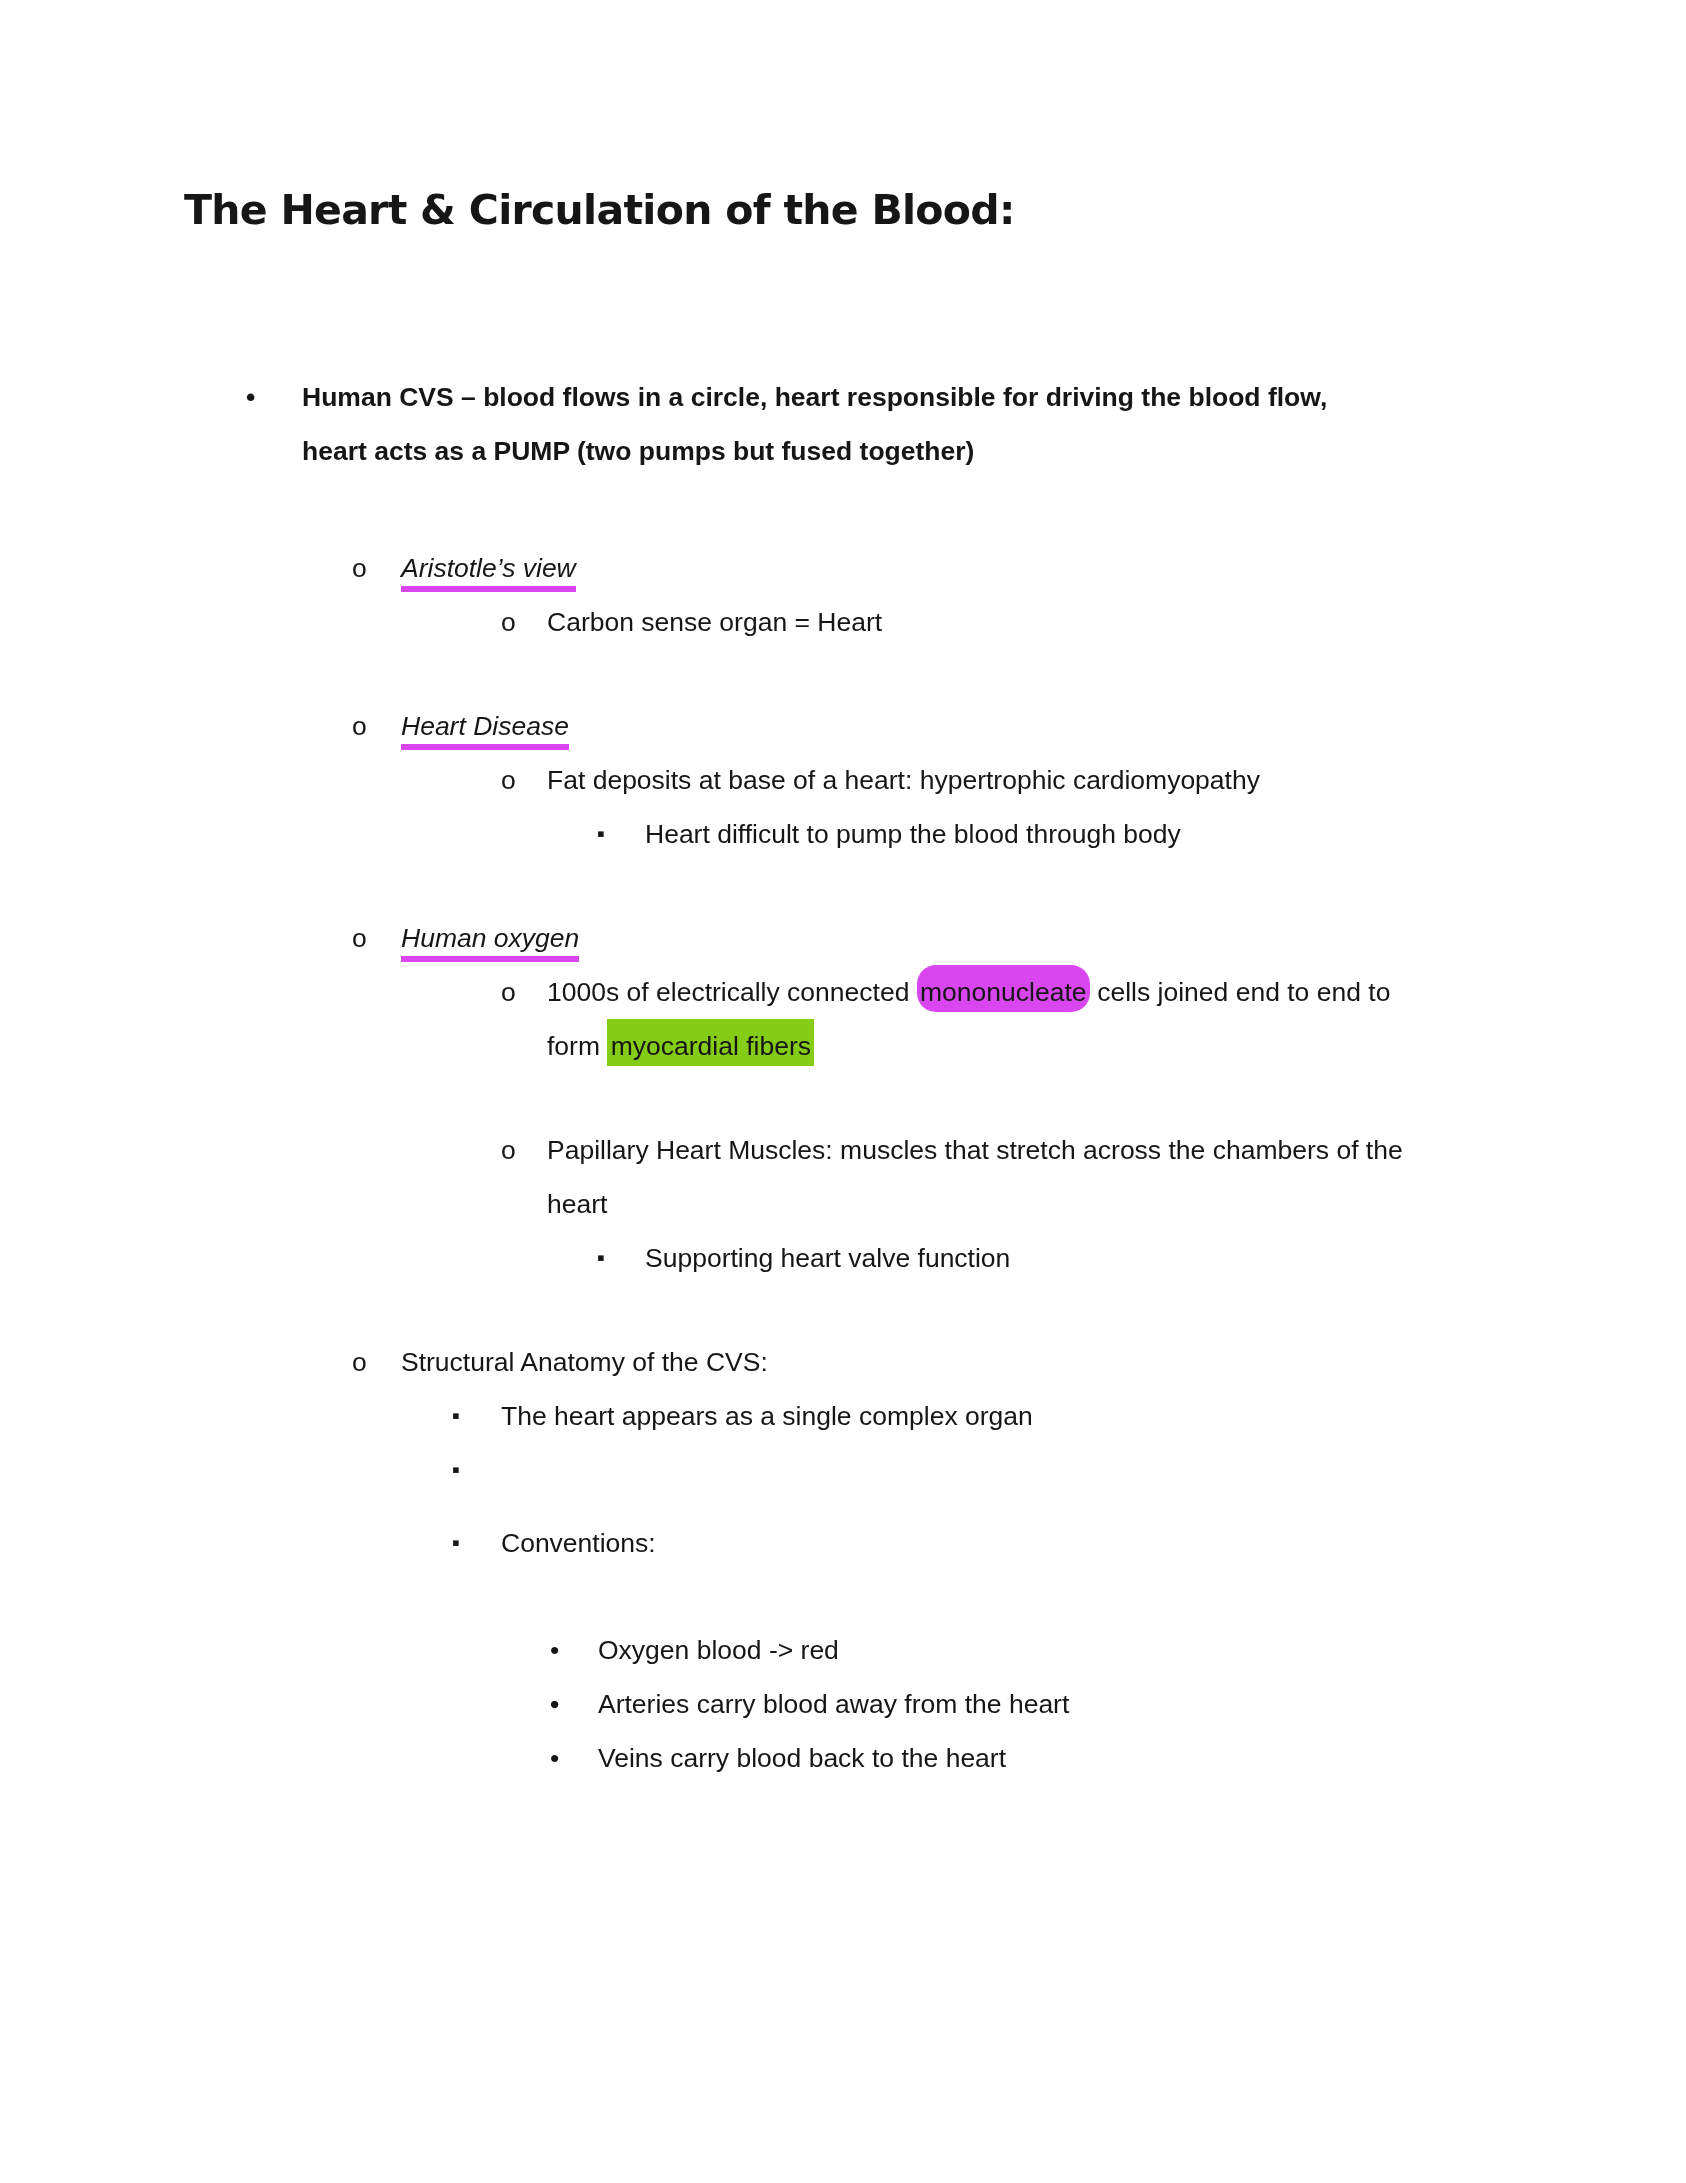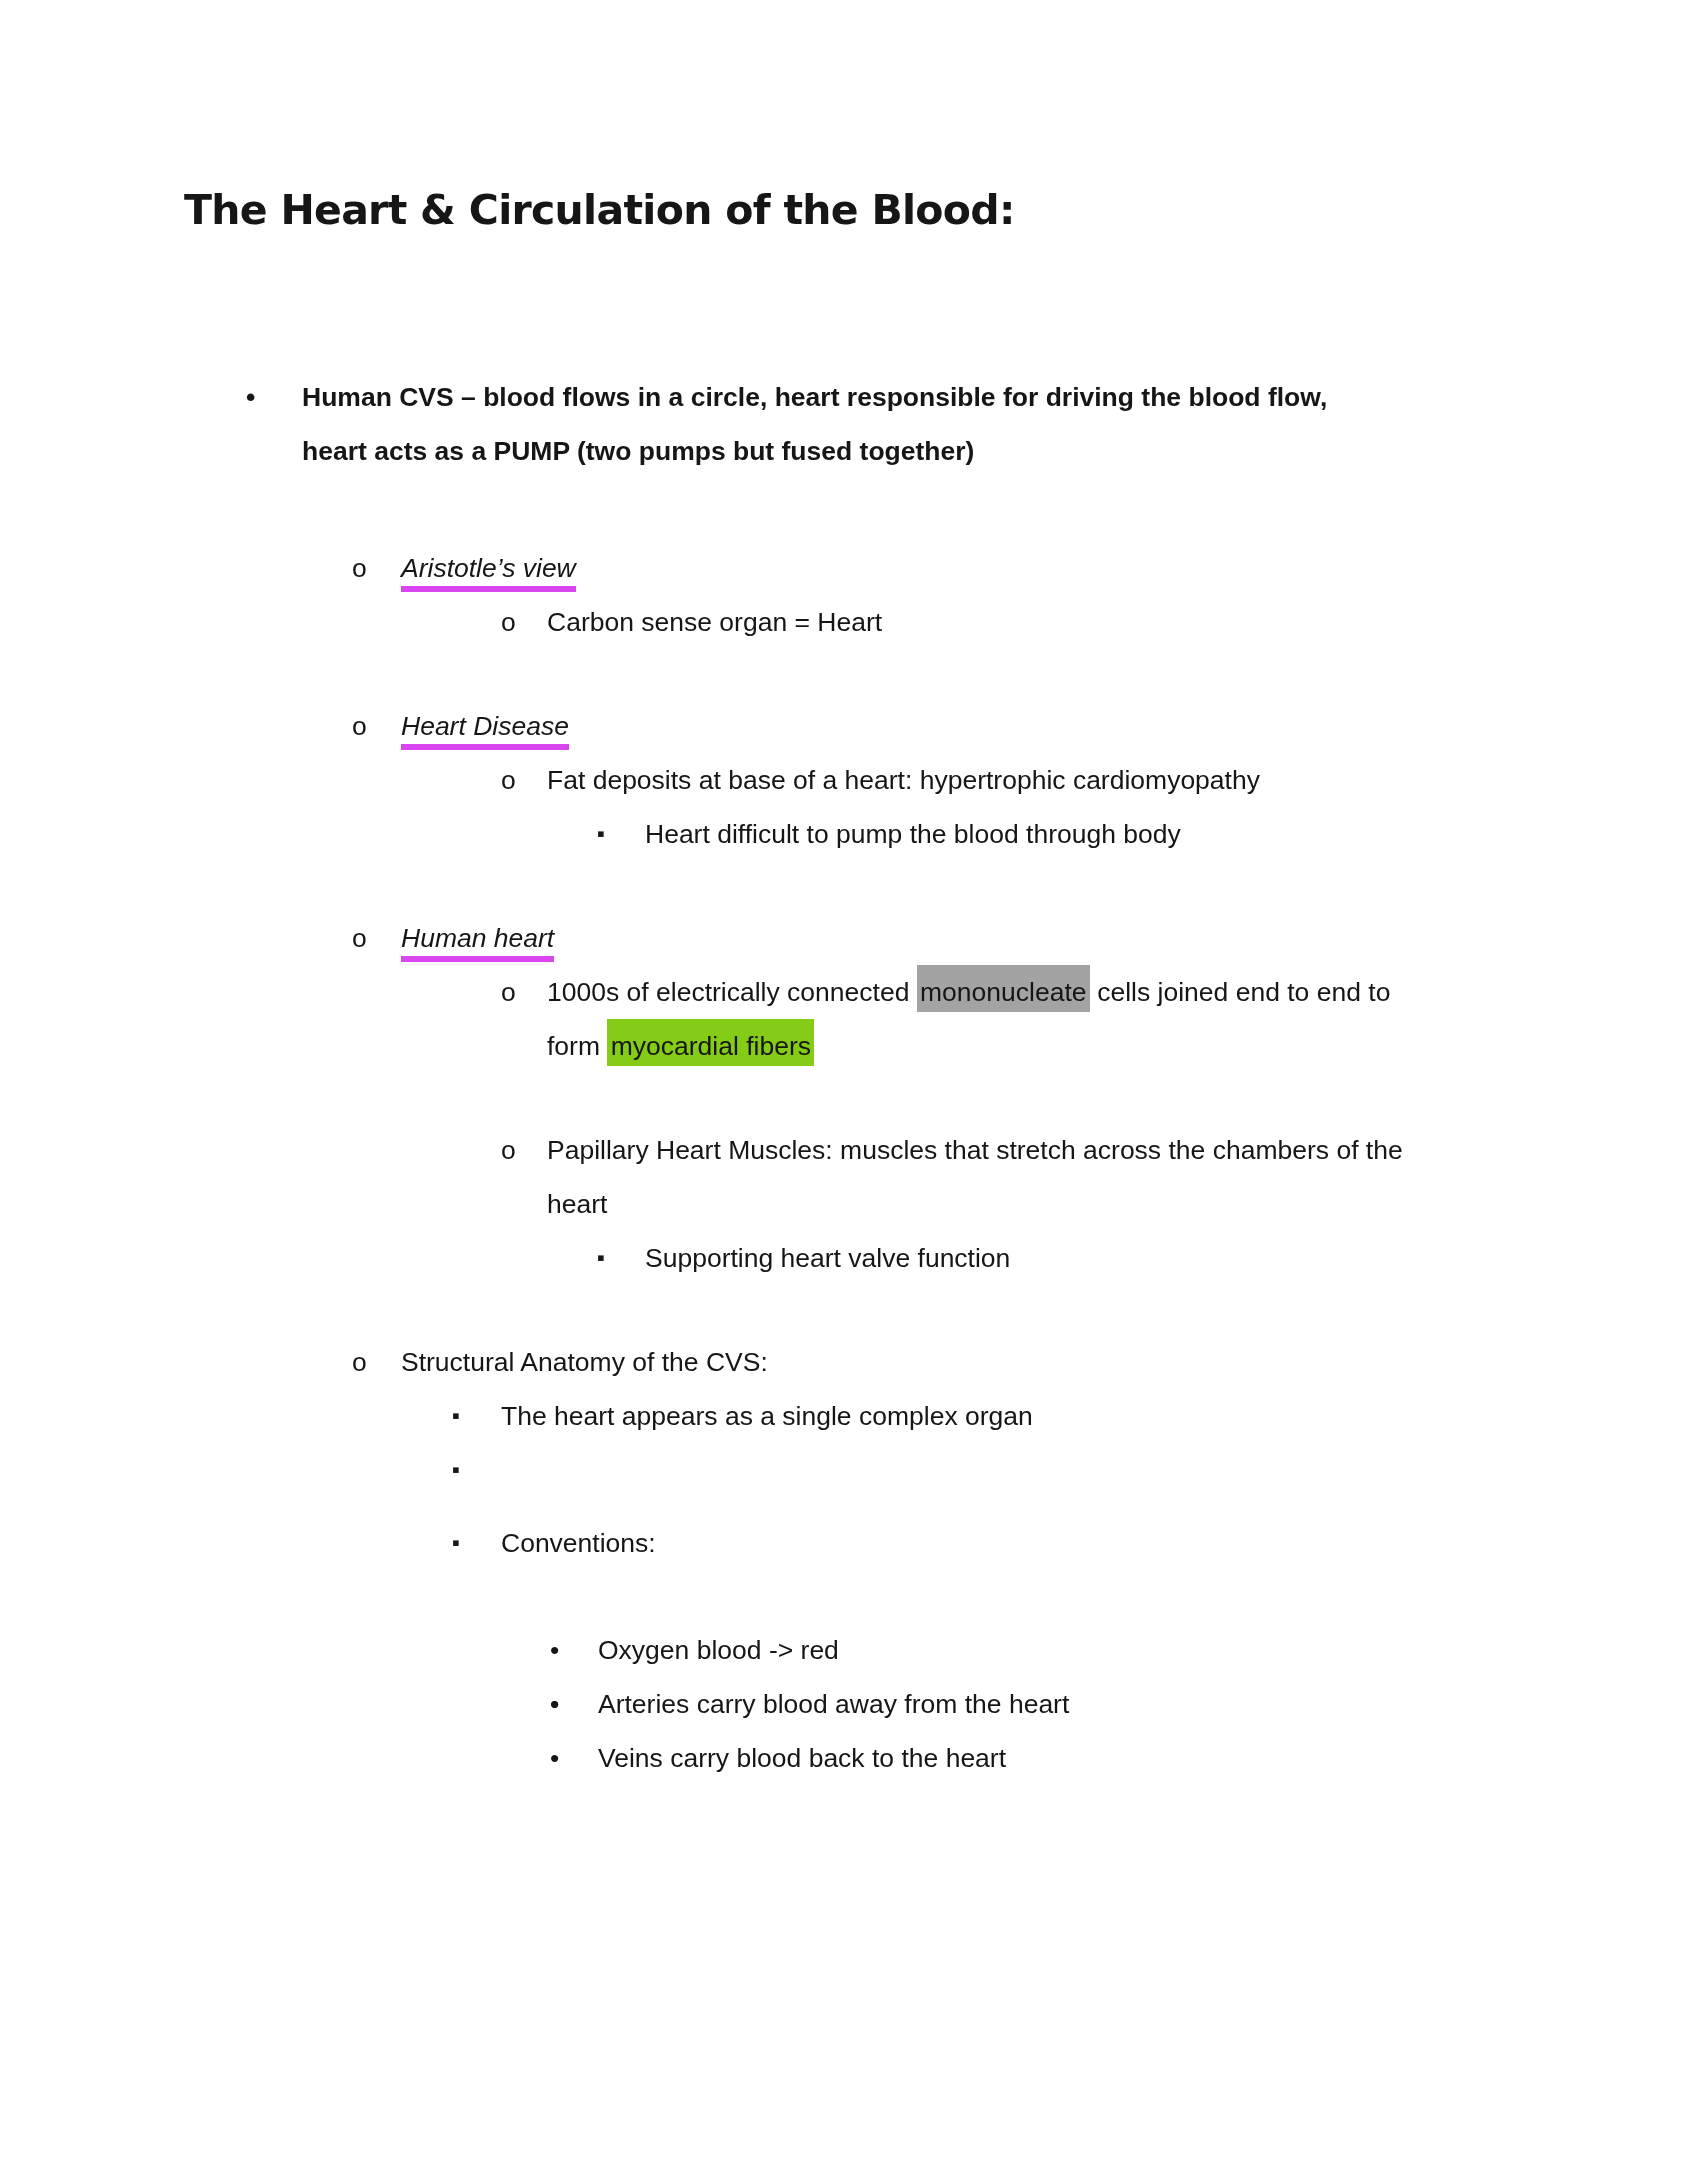--- a/index.html
+++ b/index.html
@@ -101,24 +101,24 @@
     <span class="bullet">o</span>
     <span class="txt">Fat deposits at base of a heart: hypertrophic cardiomyopathy</span>
   </p>
   <p class="para l4">
     <span class="bullet">▪</span>
     <span class="txt">Heart difficult to pump the blood through body</span>
   </p>
 
   <p class="para l2 mt-sec">
     <span class="bullet">o</span>
-    <span class="emph">Human heart</span>
+    <span class="emph">Human oxygen</span>
   </p>
   <p class="para l3">
-    <span class="bullet">o</span><span class="txt"><span>1000s of electrically connected </span><span class="hl" style="background: #a3a3a3;">mononucleate</span><span> cells joined end to end to form </span><span class="hl" style="background: #84cc16;">myocardial fibers</span></span>
+    <span class="bullet">o</span><span class="txt"><span>1000s of electrically connected </span><span class="hl" style="background: #d946ef; border-radius: 19px;">mononucleate</span><span> cells joined end to end to form </span><span class="hl" style="background: #84cc16;">myocardial fibers</span></span>
   </p>
   <p class="para l3 mt-sec">
     <span class="bullet">o</span>
     <span class="txt">Papillary Heart Muscles: muscles that stretch across the chambers of the heart</span>
   </p>
   <p class="para l4">
     <span class="bullet">▪</span>
     <span class="txt">Supporting heart valve function</span>
   </p>
 

